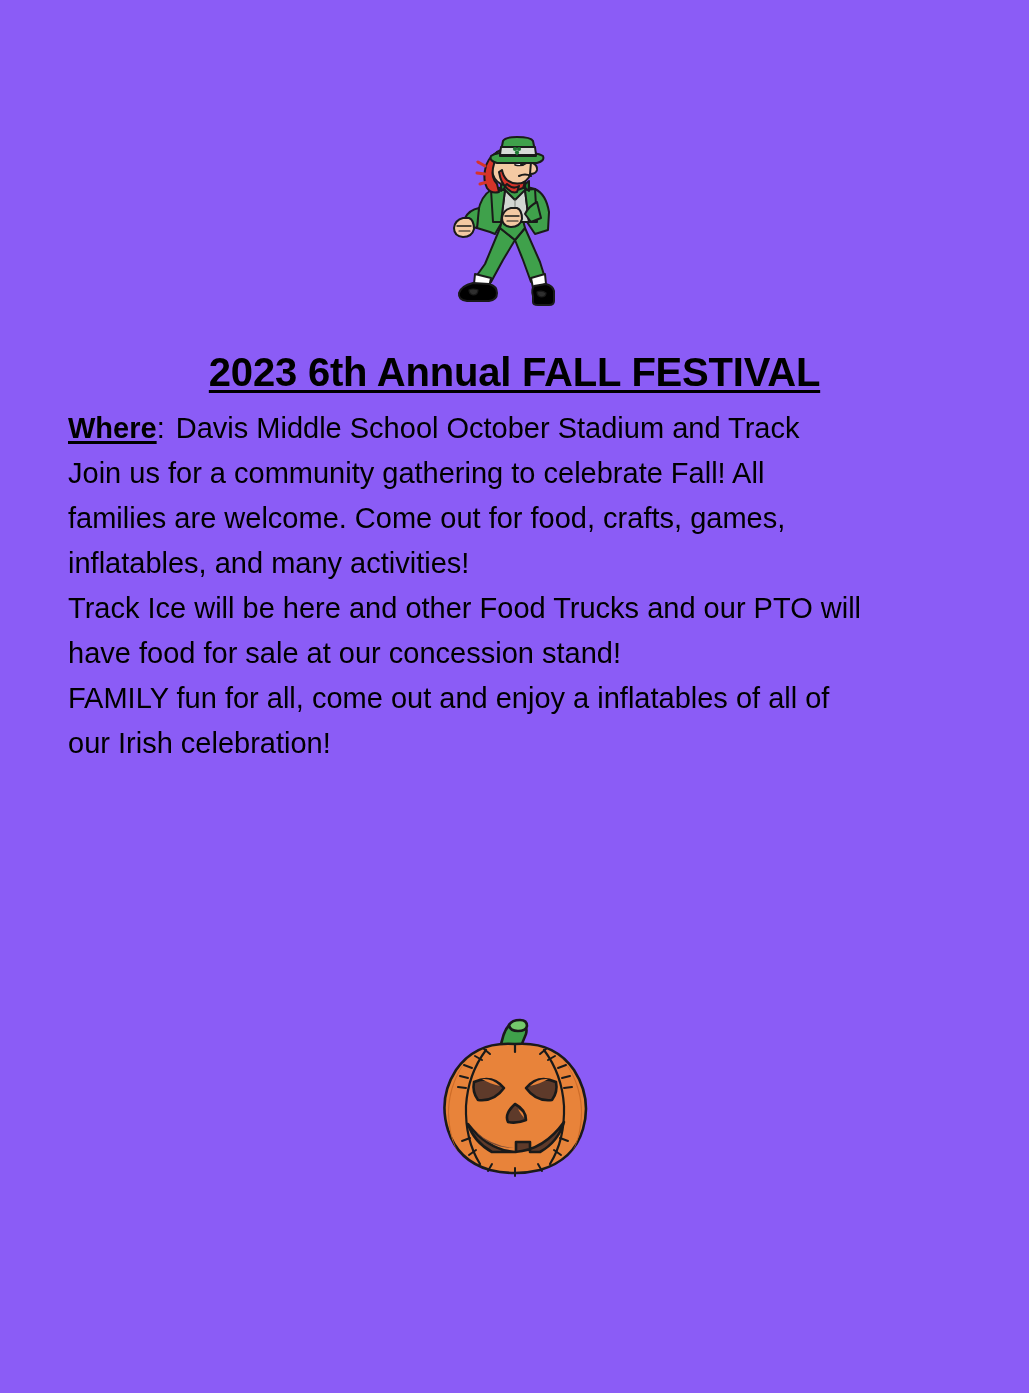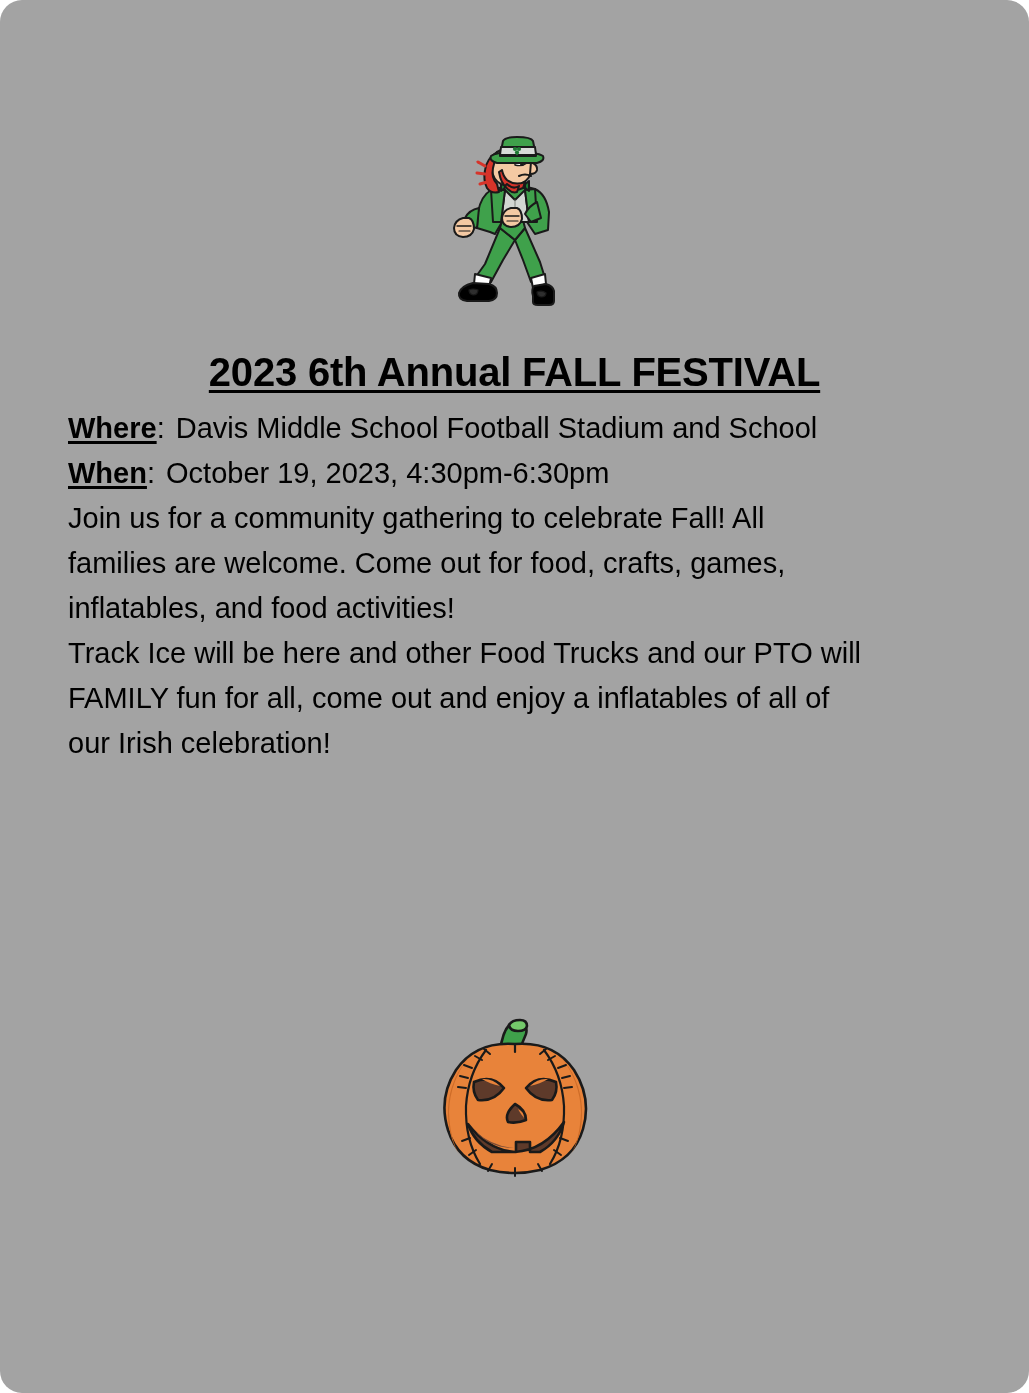--- a/index.html
+++ b/index.html
@@ -12,22 +12,21 @@
     height: 1393px;
     position: relative;
     overflow: hidden;
     font-family: "Liberation Sans", sans-serif;
     color: #000000;
   }
 
   .page {
     position: absolute;
     inset: 0;
-    background: #a3a3a3;
-    border-radius: 22px;
+    background: #8b5cf6;
   }
 
   
   .mascot-wrap {
     position: absolute;
     top: 136px;
     left: 0;
     width: 1029px;
     text-align: center;
   }
@@ -177,32 +176,32 @@
         </g>
       </g>
     </svg>
   </div>
 
   <h1 class="title"><span class="u">2023 6th Annual FALL FESTIVAL</span></h1>
 
   <div class="body-text">
 
     <div class="para">
-      <div class="line"><span class="lbl">Where</span><span>:</span><span class="gap"></span><span>Davis Middle School Football Stadium and School</span></div>
-      <div class="line"><span class="lbl">When</span><span>:</span><span class="gap"></span><span>October 19, 2023,  4:30pm-6:30pm</span></div>
+      <div class="line"><span class="lbl">Where</span><span>:</span><span class="gap"></span><span>Davis Middle School October Stadium and Track</span></div>
     </div>
 
     <div class="para">
       <div class="line">Join us for a community gathering to celebrate Fall!  All</div>
       <div class="line">families are welcome.  Come out for food, crafts, games,</div>
-      <div class="line">inflatables, and food activities!</div>
+      <div class="line">inflatables, and many activities!</div>
     </div>
 
     <div class="para">
       <div class="line">Track Ice will be here and other Food Trucks and our PTO will</div>
+      <div class="line">have food for sale at our concession stand!</div>
     </div>
 
     <div class="para">
       <div class="line"><span class="bold">FAMILY</span><span> fun for all, come out and enjoy a inflatables of all of</span></div>
       <div class="line">our Irish celebration!</div>
     </div>
 
   </div>
 
   <div class="pumpkin-wrap">

